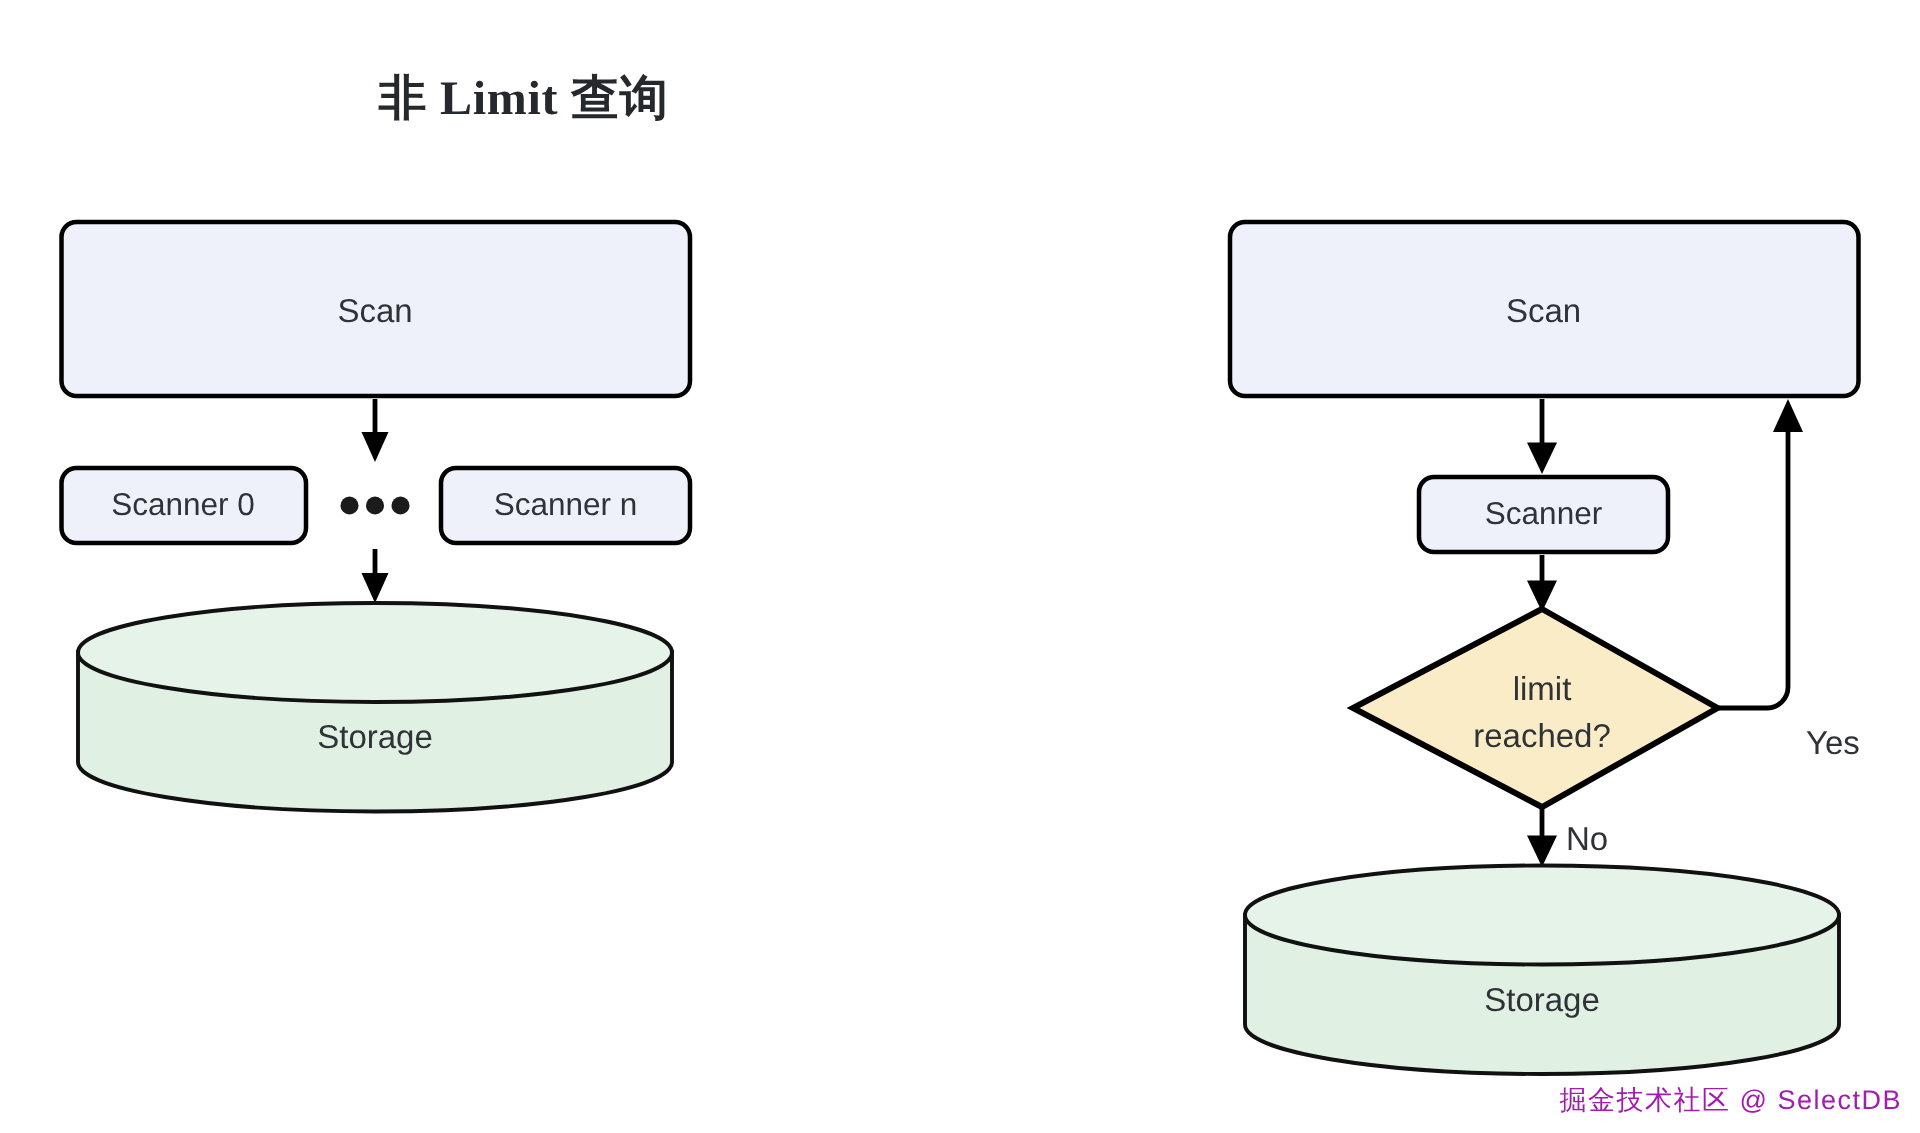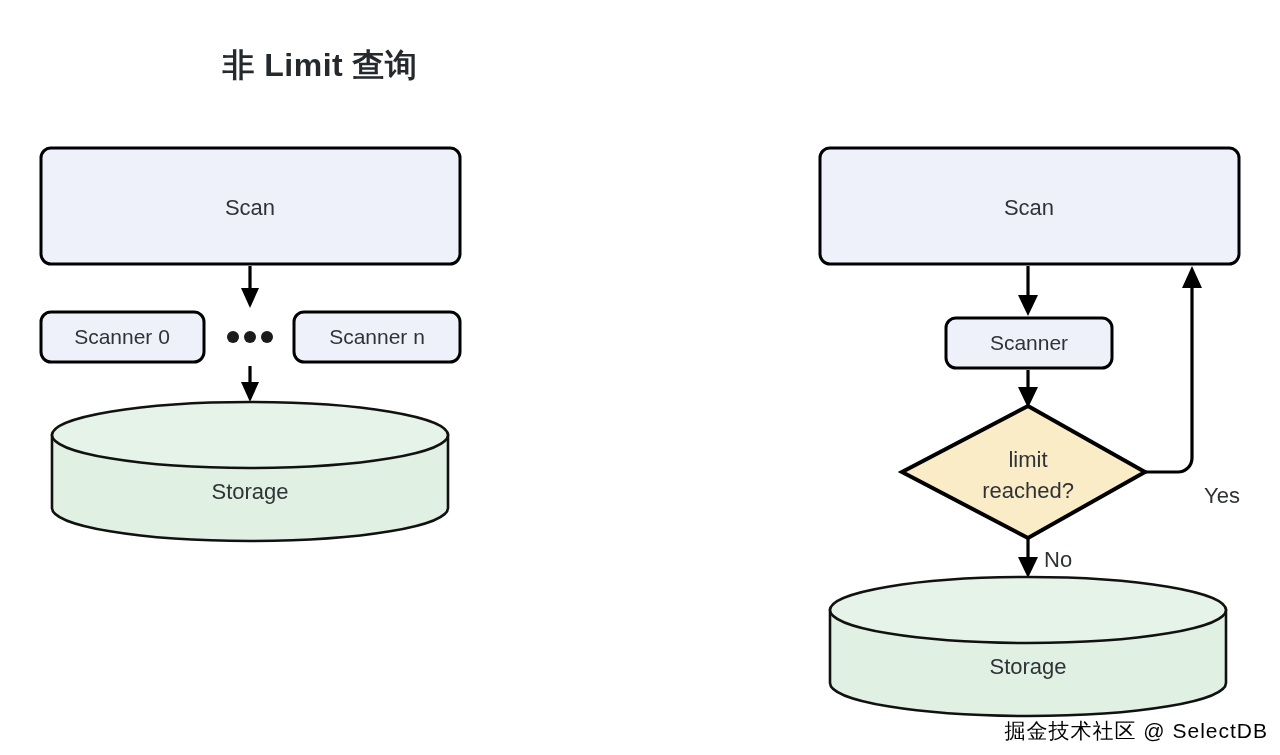--- a/index.html
+++ b/index.html
@@ -27,21 +27,22 @@
   .panel-title {
     position: absolute;
     top: 44px;
     left: 0;
     width: 100%;
     text-align: center;
     font-size: 32px;
     font-weight: bold;
     letter-spacing: 0.5px;
     color: #25282c;
-    font-family: Liberation Sans, sans-serif;
+    font-family: Liberation Serif, serif;
+    padding-left: 29px;
   }
 
   svg.diagram {
     position: absolute;
     left: 0;
     top: 0;
     width: 640px;
     height: 755px;
     overflow: visible;
   }
@@ -88,22 +89,22 @@
     stroke-linecap: butt;
   }
   .flow-head { fill: #000000; stroke: none; }
   .dot { fill: #1b1b1b; }
 
   .watermark {
     position: absolute;
     right: 12px;
     bottom: 10px;
     font-family: "Liberation Sans", sans-serif;
-    font-size: 21px;
-    color: #000000;
+    font-size: 18px;
+    color: #a21caf;
     letter-spacing: 1px;
     white-space: nowrap;
   }
 </style>
 </head>
 <body>
 
 <div class="panel" id="panel-left">
 
   <div class="panel-title">非 Limit 查询</div>

